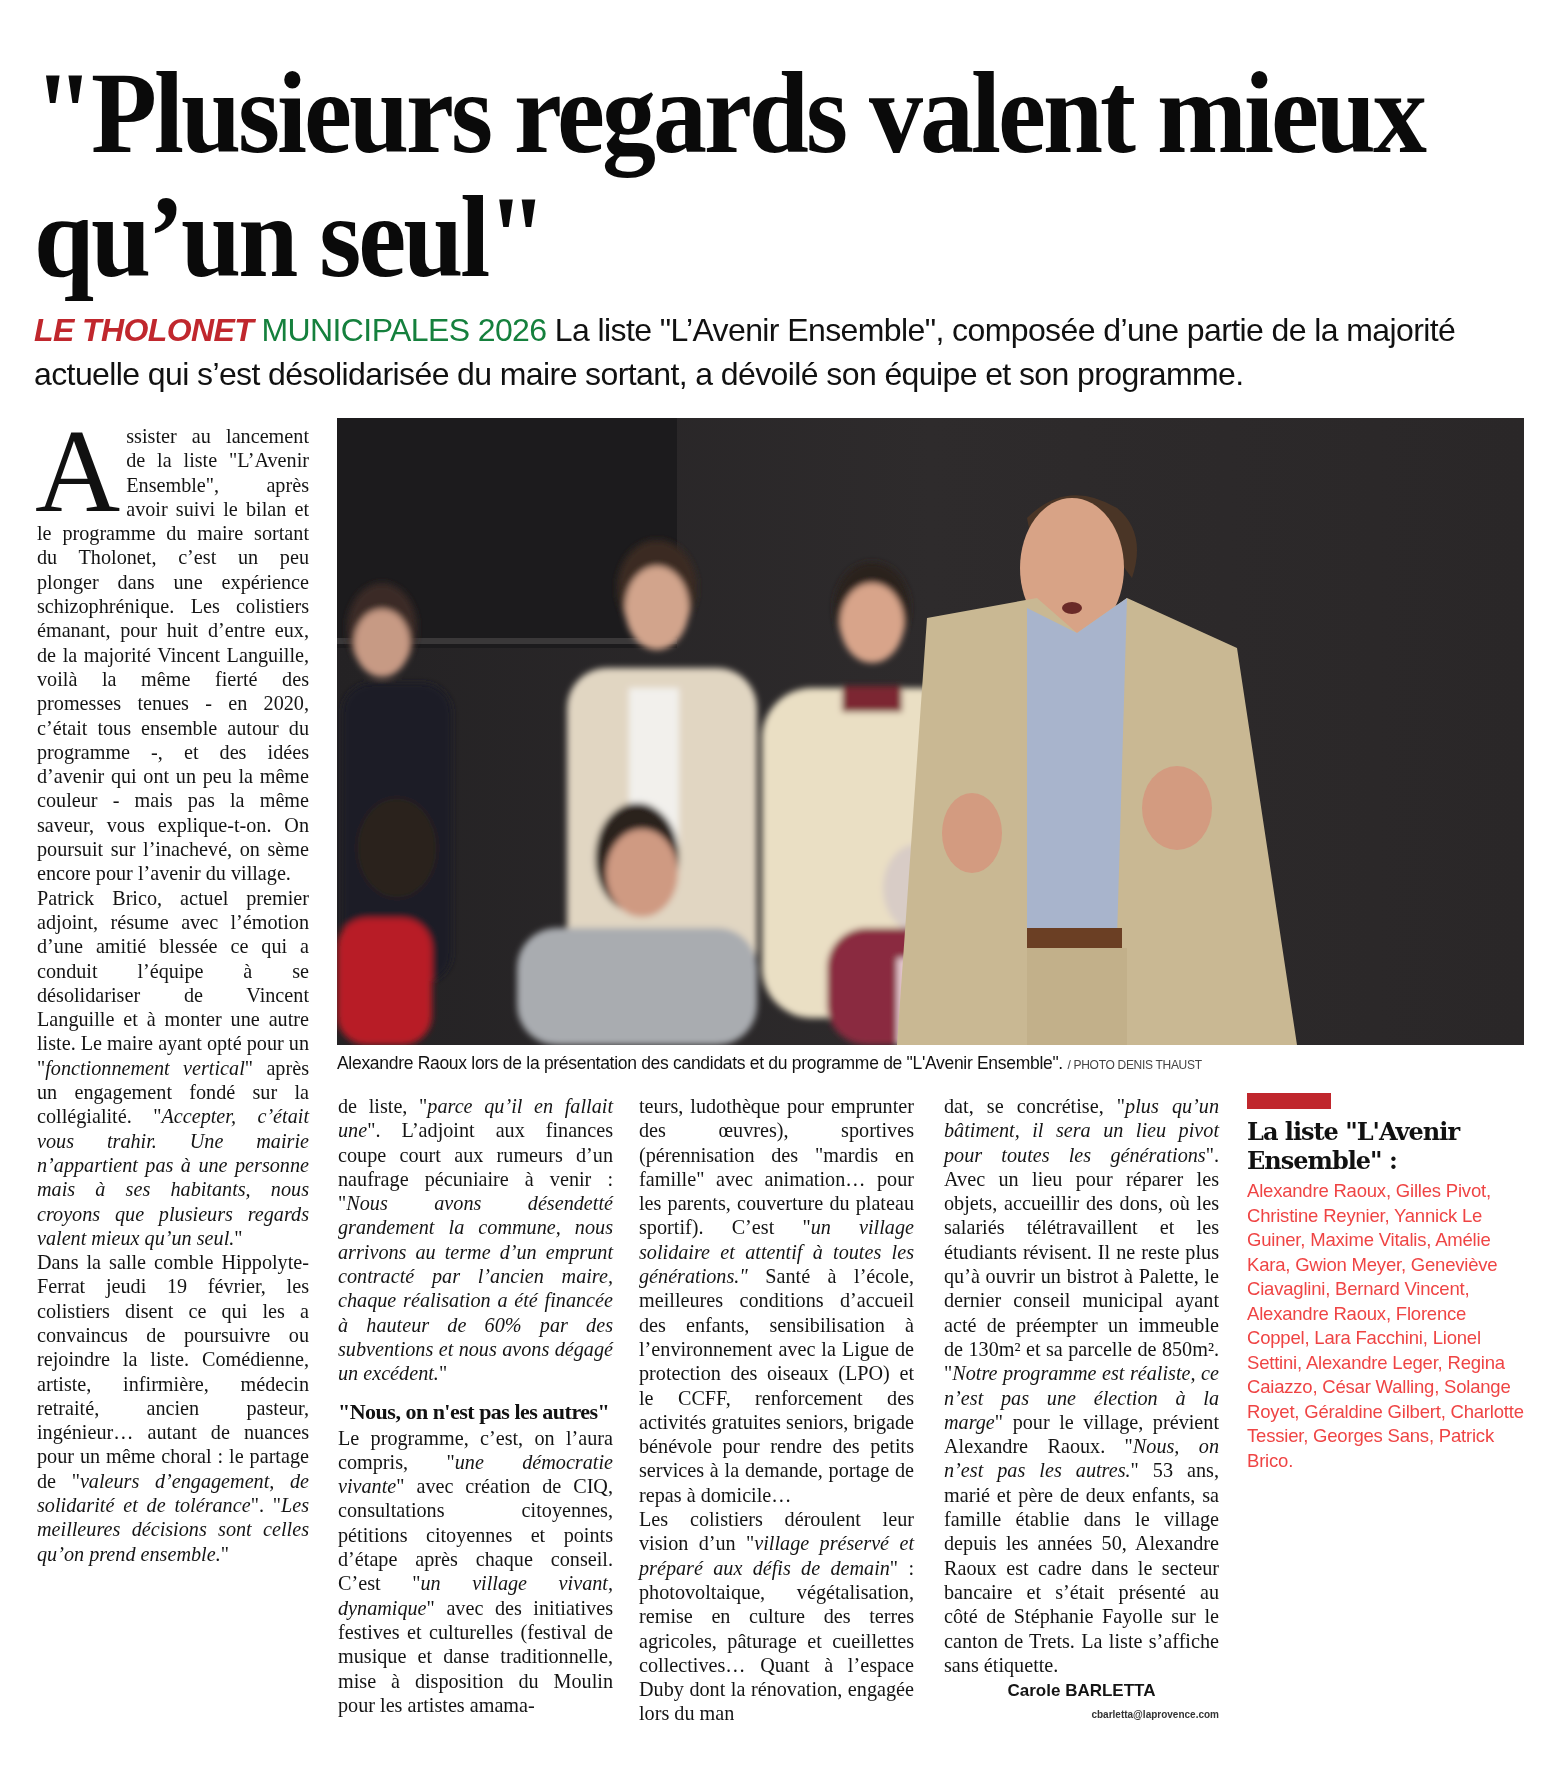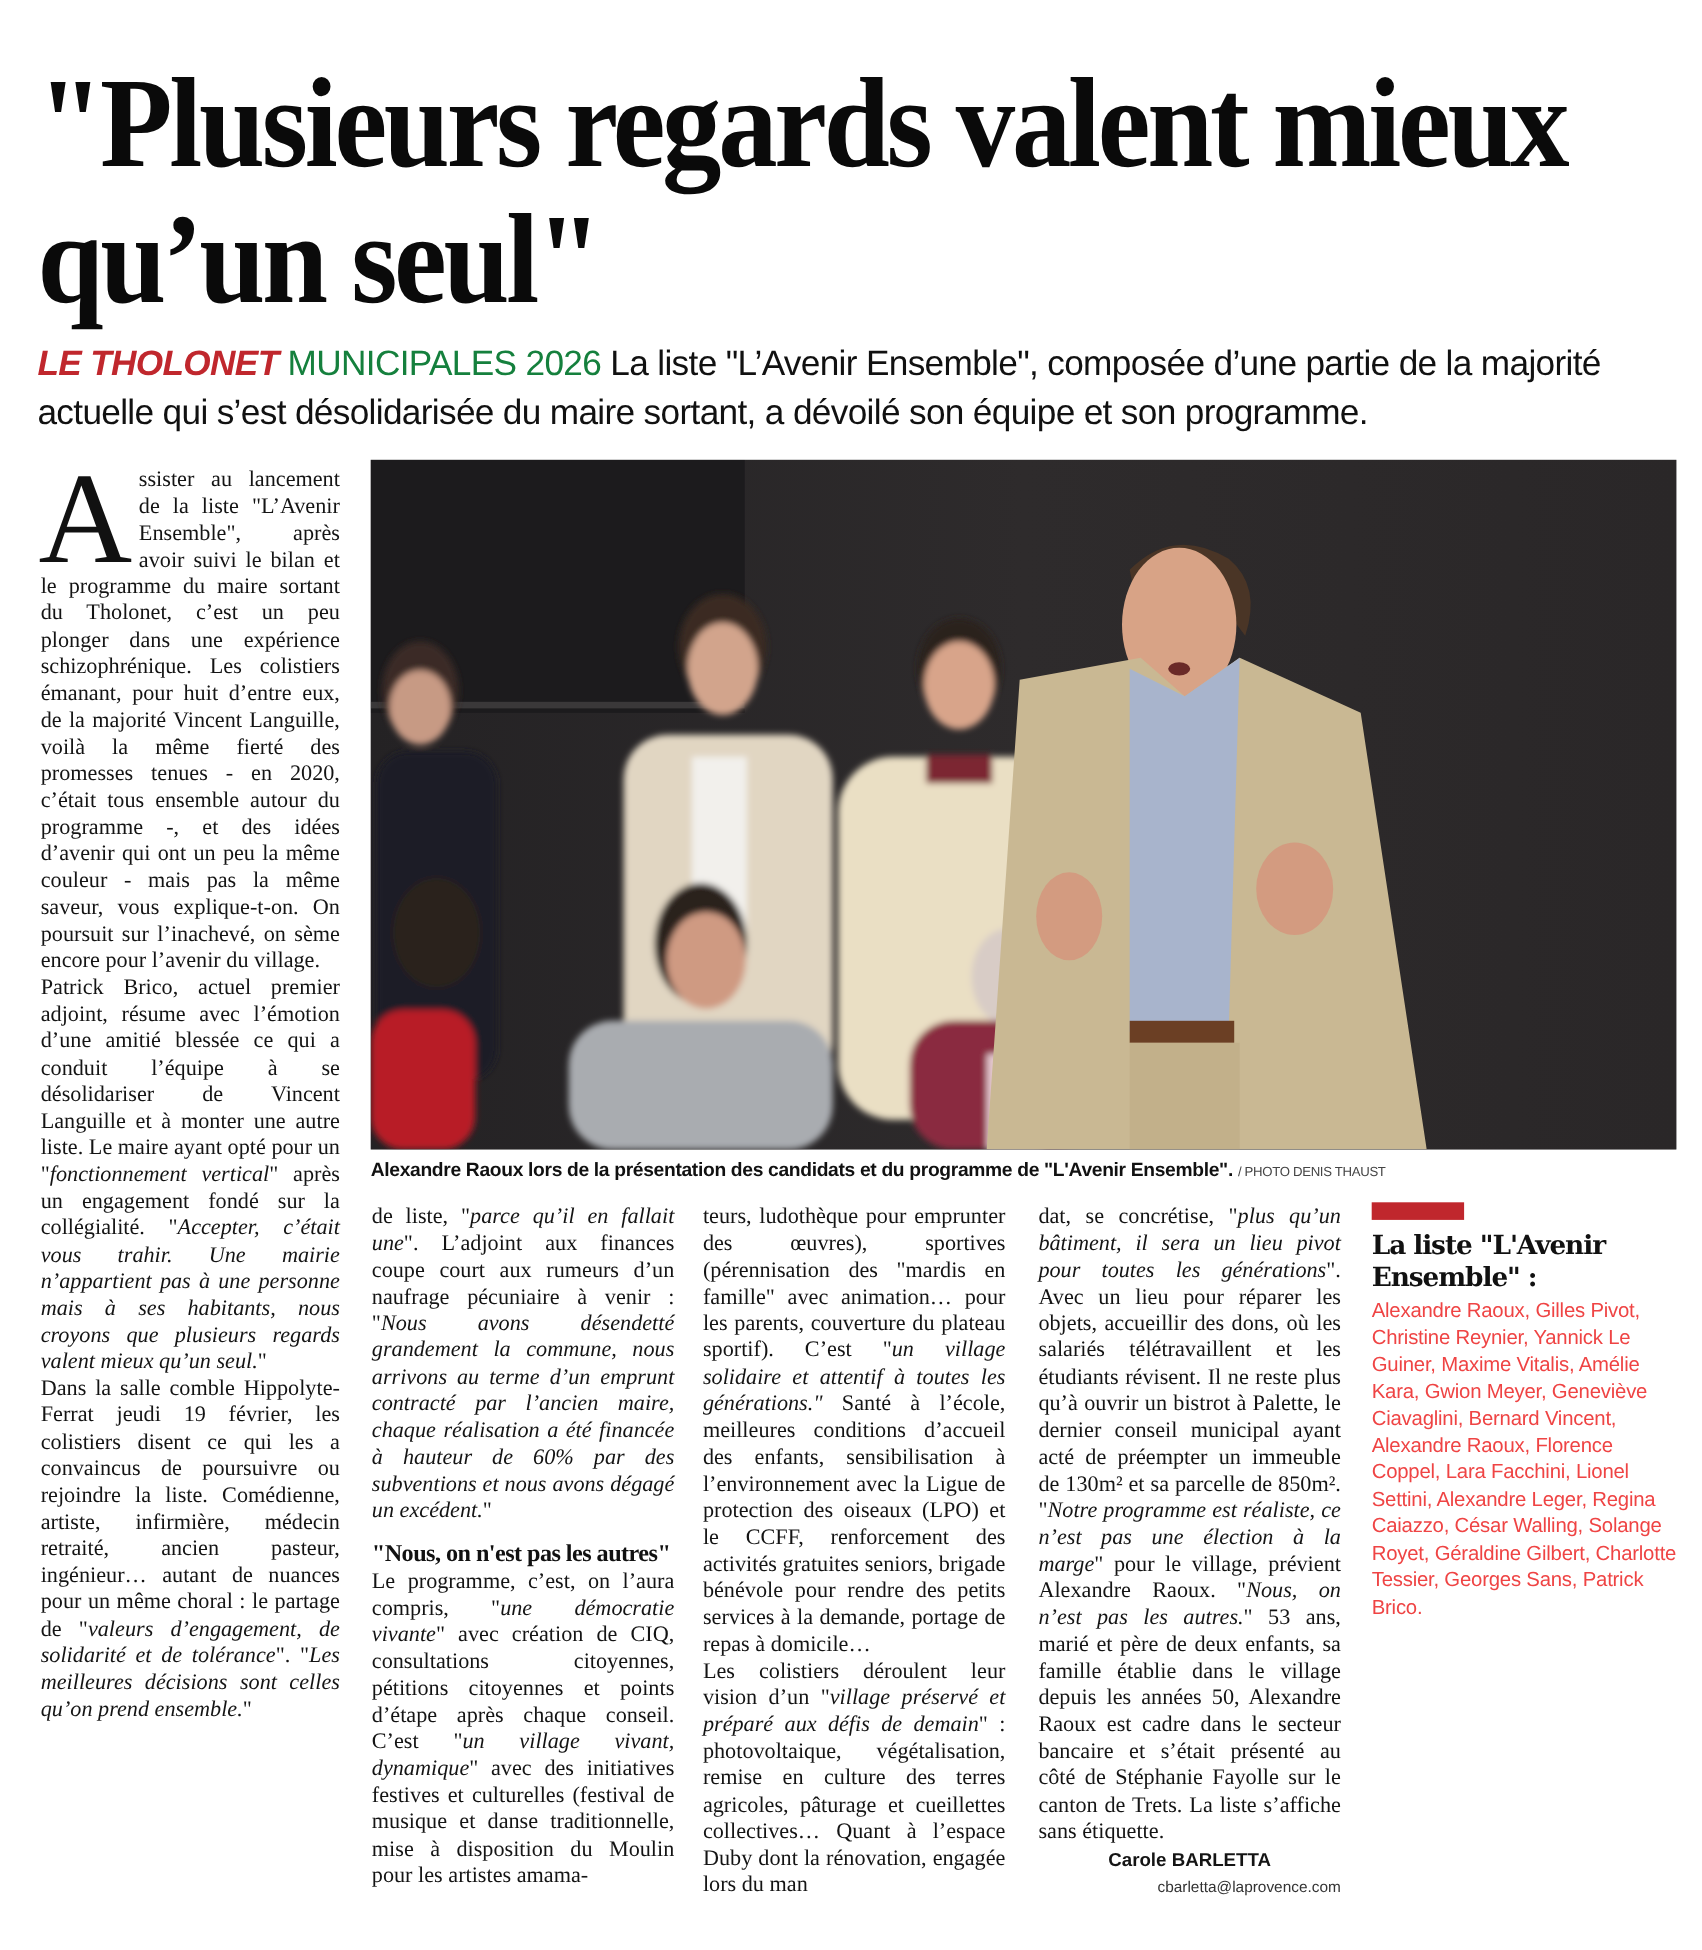--- a/index.html
+++ b/index.html
@@ -29,26 +29,26 @@
 
   .subhead { font-family:"Liberation Serif", serif; font-weight:bold; font-size:22px; line-height:24px;
     margin:14px 0 2px 0; letter-spacing:-0.5px; color:#111; text-align:left; }
 
   .photo { position:absolute; left:337px; top:418px; width:1187px; height:627px; overflow:hidden;
     background:#2c2a2b; }
   .photo svg { display:block; }
 
   .caption { position:absolute; left:337px; top:1052px; width:1200px; font-family:"Liberation Sans", sans-serif;
     font-size:17.5px; line-height:22px; letter-spacing:-0.3px; color:#111; }
-  .caption .cap-text { font-weight:bold;text-align:right; }
+  .caption .cap-text { font-weight:normal;text-align:right; }
   .caption .credit { font-weight:normal; color:#444; font-size:12px; }
 
   .signature { text-align:center; font-family:"Liberation Sans", sans-serif; font-weight:bold; font-size:17px;
     line-height:24px; margin-top:2px; }
-  .email { text-align:right; font-family:"Liberation Sans", sans-serif; font-size:14px; color:#333; line-height:24px; }
+  .email { text-align:right; font-family:"Liberation Sans", sans-serif; font-size:10px; color:#333; line-height:24px;font-weight:bold; }
 
   .box { position:absolute; left:1247px; top:1093px; width:280px; }
   .box-bar { width:84px; height:16px; background:#c0272d; margin-bottom:8px; }
   .box-title { font-family:"DejaVu Serif", serif; font-weight:bold; font-size:24px; line-height:29px;
     letter-spacing:-1px; color:#111; margin:0 0 4px 0; }
   .box-list { font-family:"Liberation Sans", sans-serif; font-size:18.5px; line-height:24.5px; color:#ef4444;
     letter-spacing:-0.2px; }
 </style>
 </head>
 <body>

